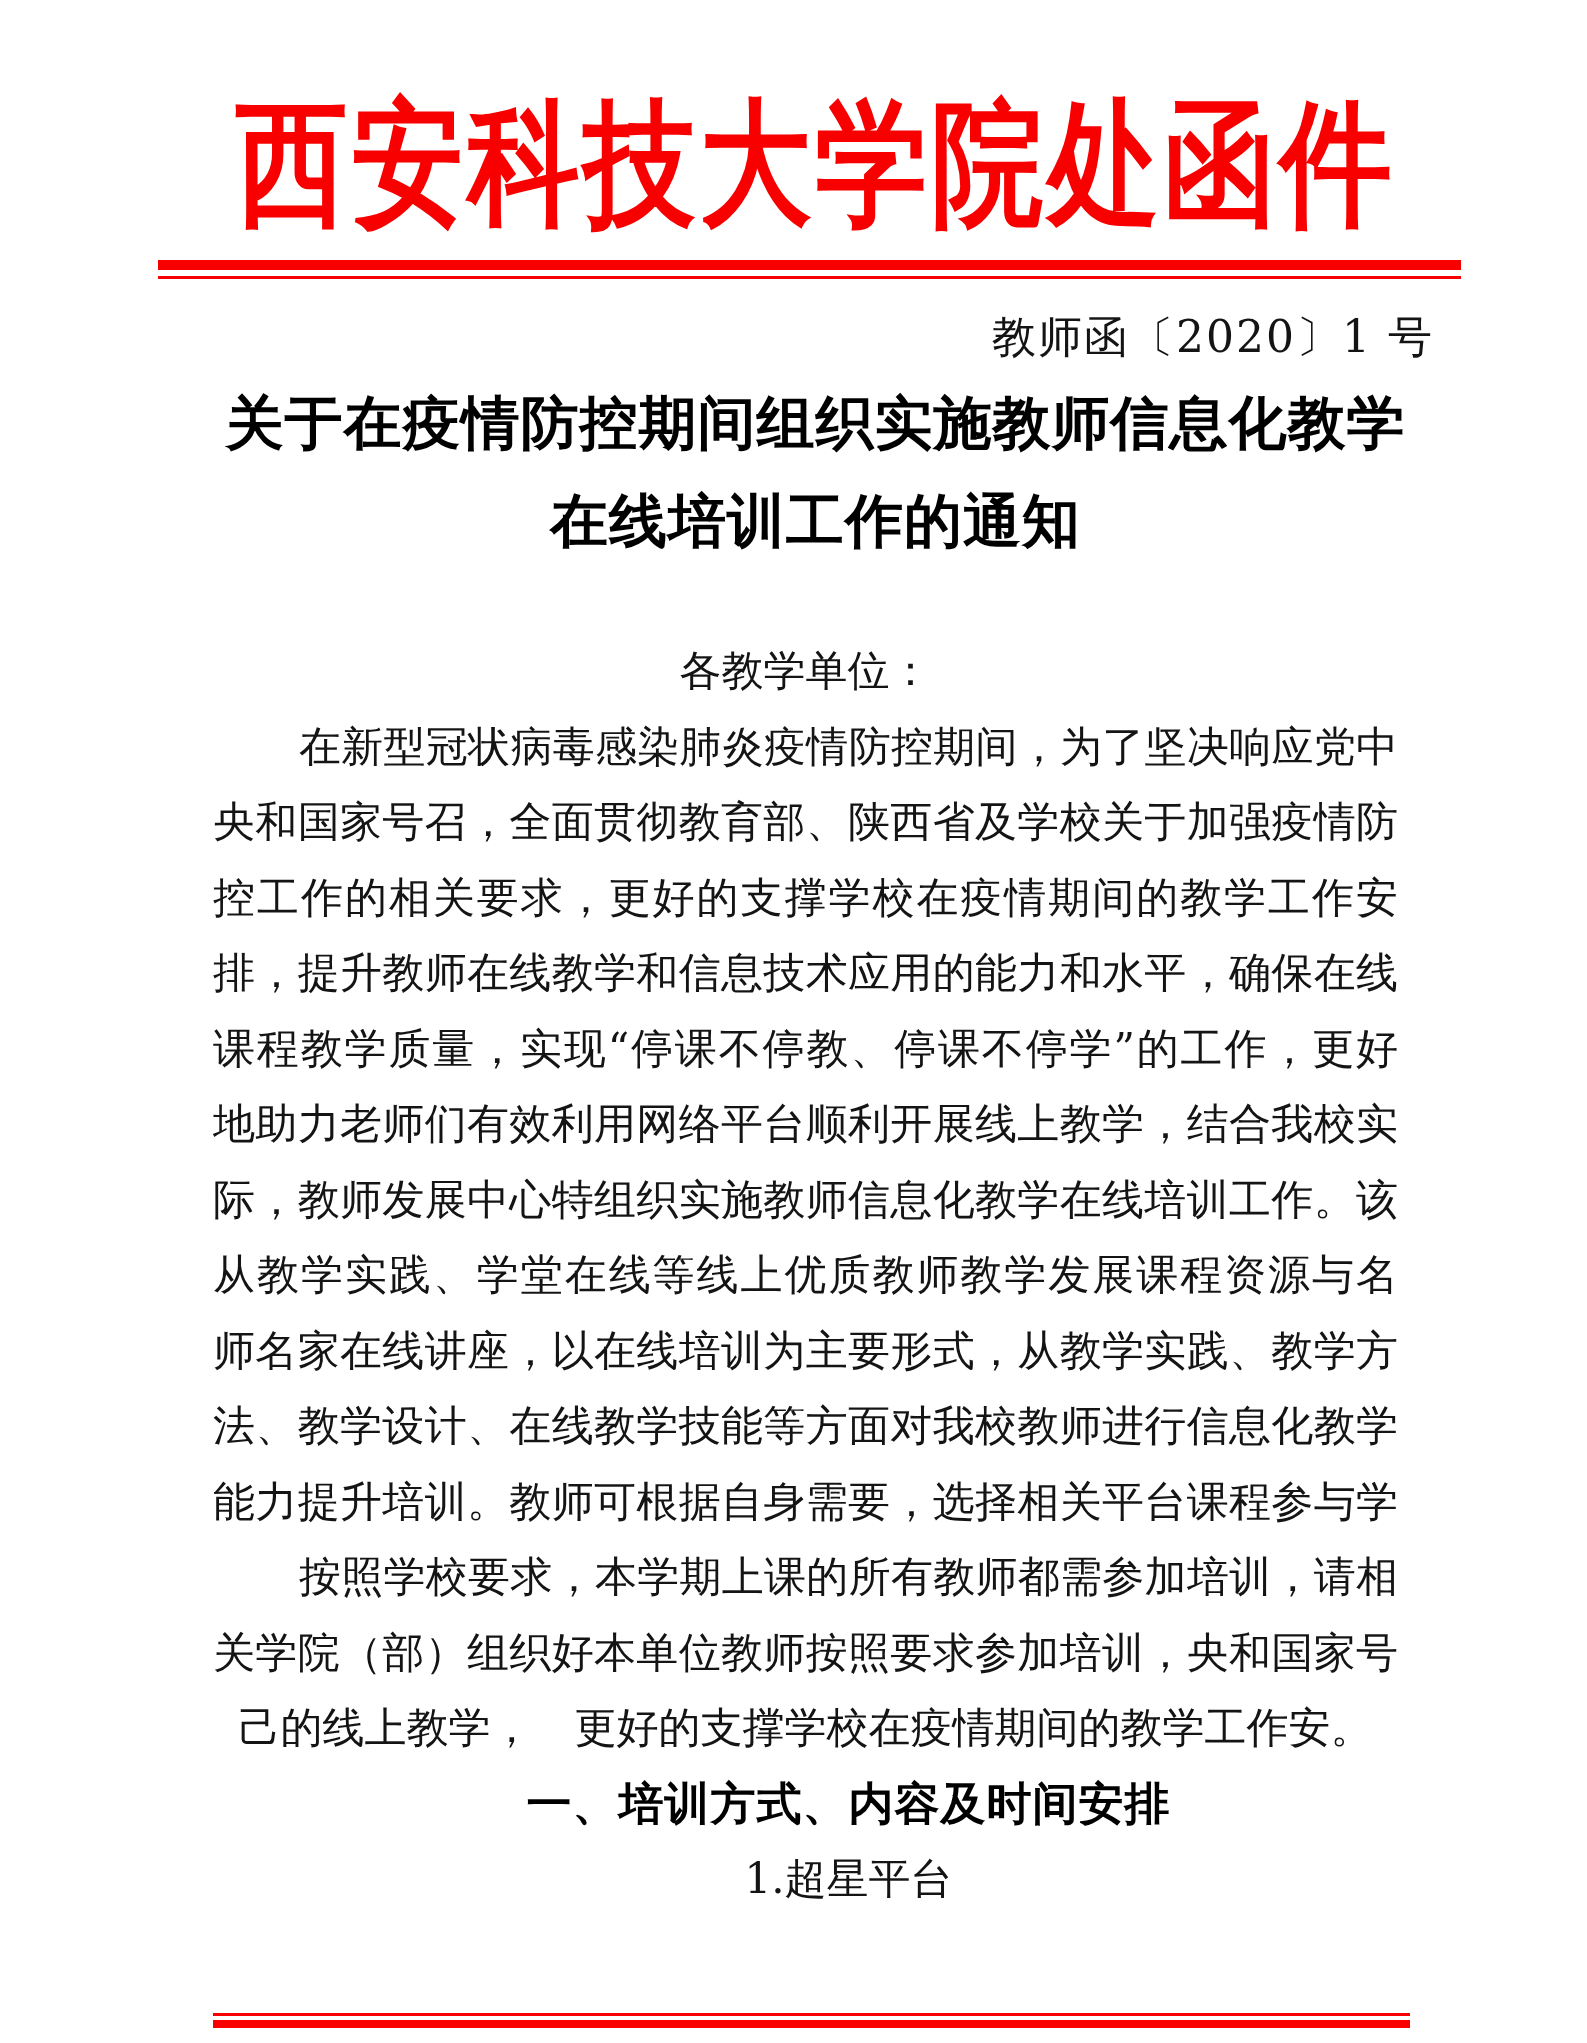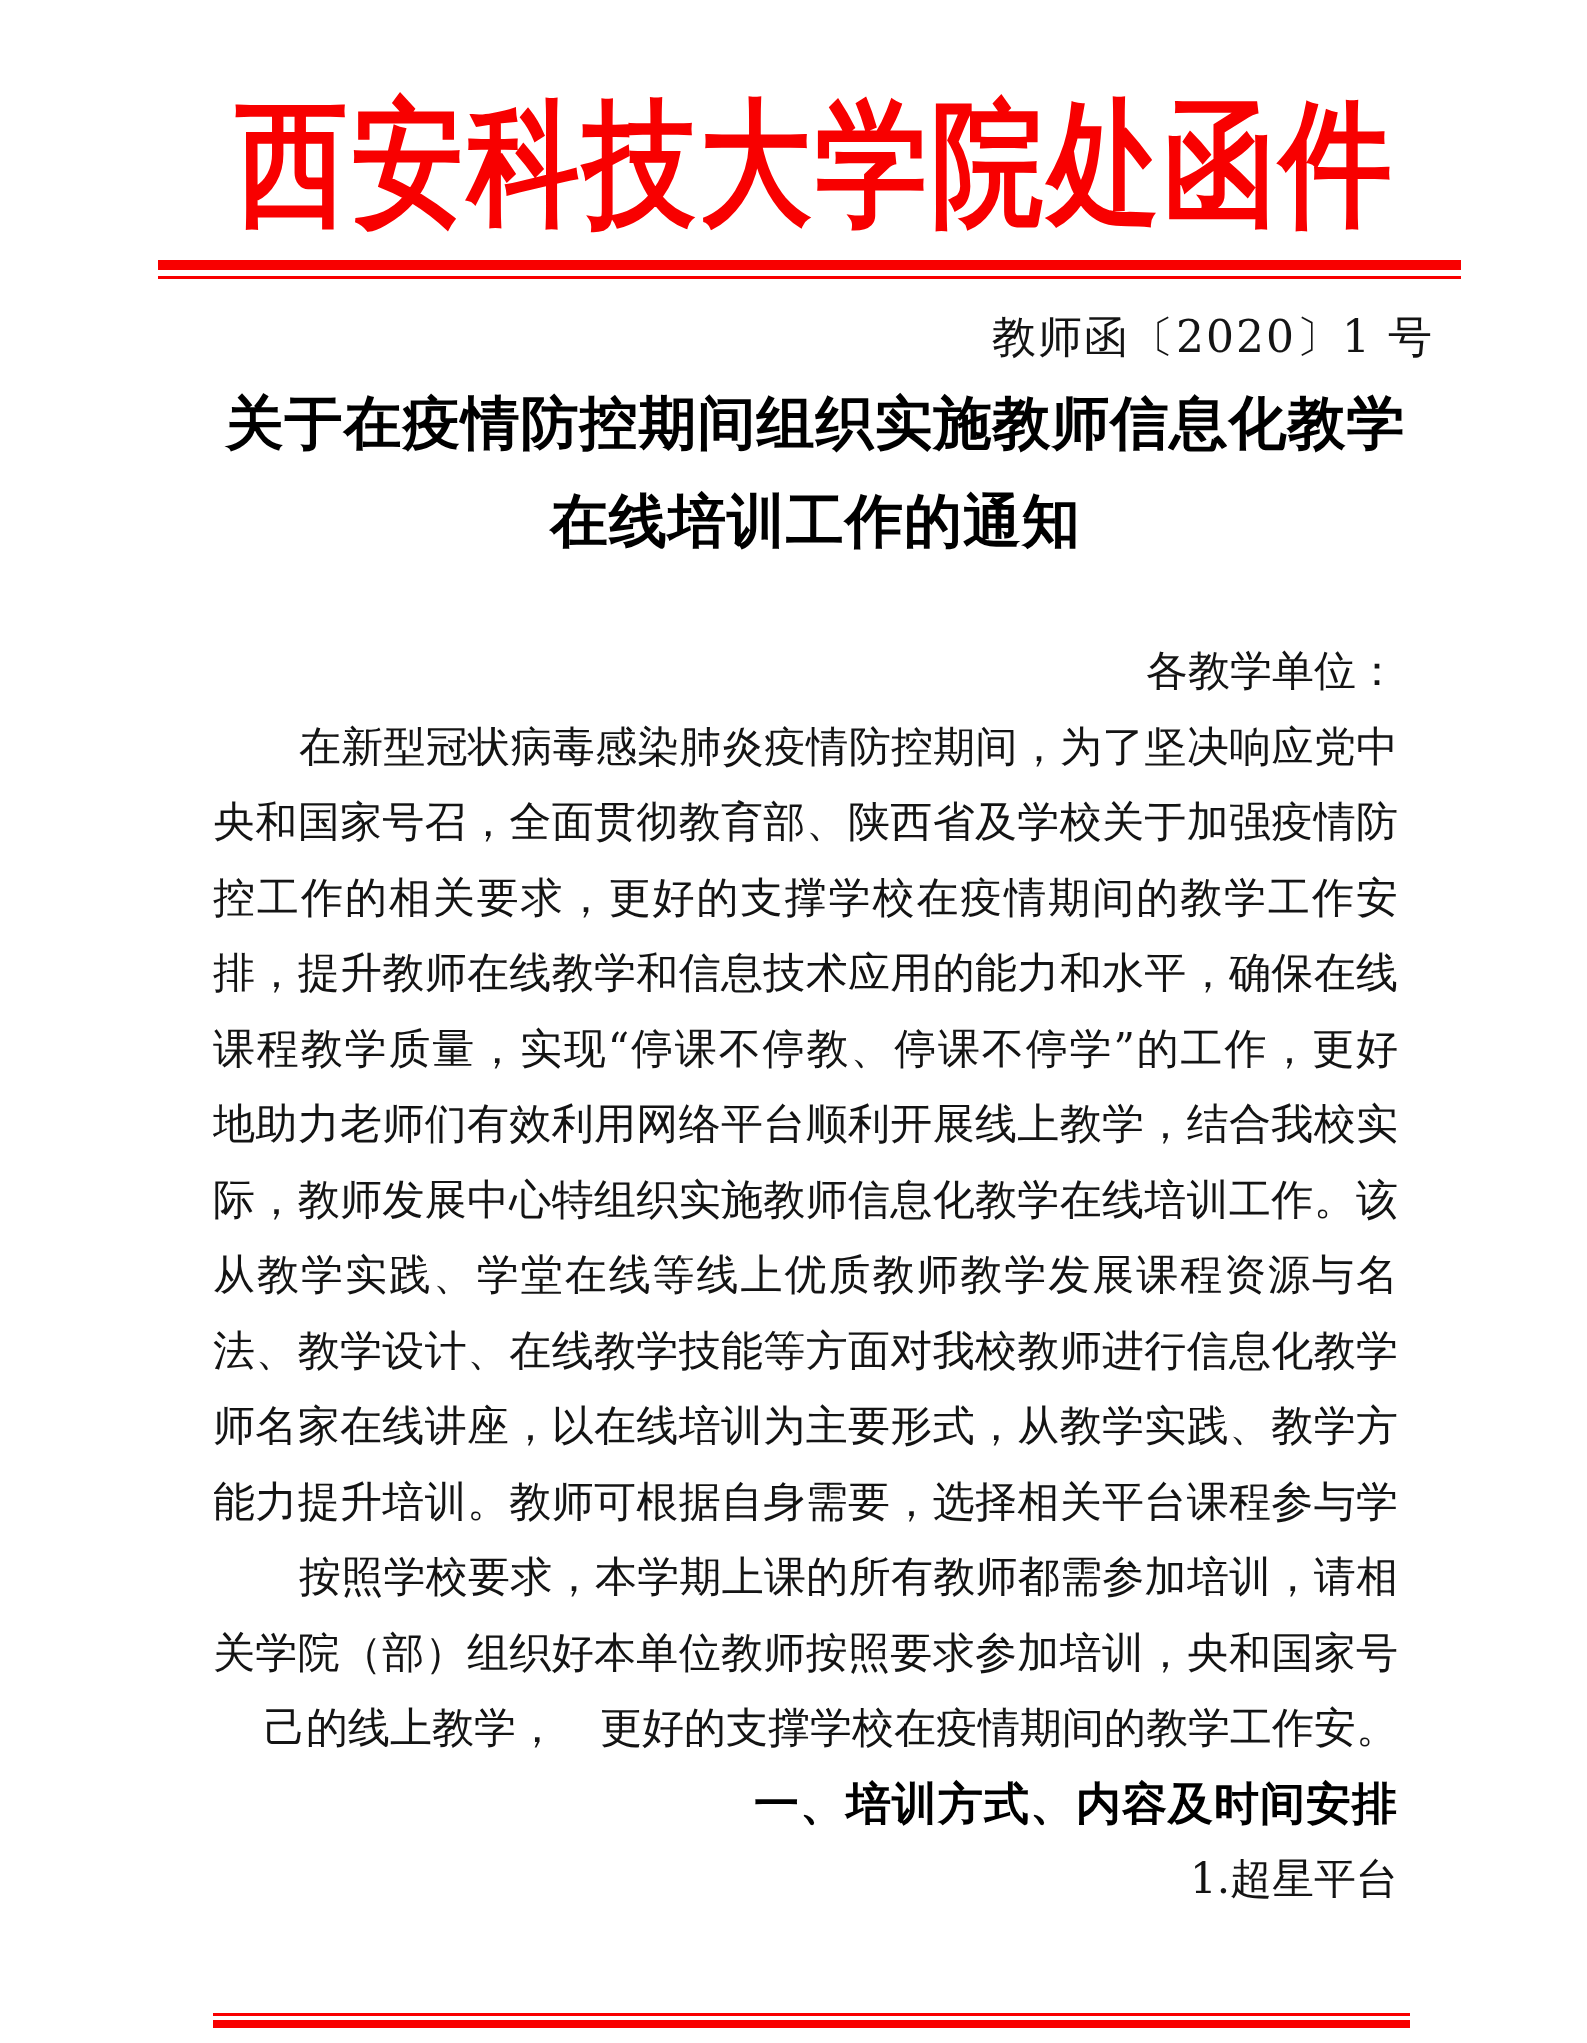--- a/index.html
+++ b/index.html
@@ -66,21 +66,21 @@
   }
 
   
   .body-text {
     position: absolute; left: 213px; top: 633px; width: 1185px;
     font-size: 42px;
     line-height: 75.5px;
     color: var(--ink);
     font-family: "DejaVu Serif", "Liberation Serif", serif;
   }
-  .body-text .line { height: 75.5px; overflow: hidden; text-align: right; }
+  .body-text .line { height: 75.5px; overflow: hidden; text-align: center; }
   .body-text .line.just {
     text-align: justify;
     text-align-last: justify;
     text-justify: inter-character;
   }
   .body-text .line.indent { padding-left: 86px; }
   .body-text .line.heading {
     font-family: "DejaVu Sans", "Liberation Sans", sans-serif;
     font-weight: 700;
     font-size: 45px;
@@ -113,22 +113,22 @@
   <div class="body-text">
       <div class="line">各教学单位：</div>
       <div class="line indent just">在新型冠状病毒感染肺炎疫情防控期间，为了坚决响应党中</div>
       <div class="line just">央和国家号召，全面贯彻教育部、陕西省及学校关于加强疫情防</div>
       <div class="line just">控工作的相关要求，更好的支撑学校在疫情期间的教学工作安</div>
       <div class="line just">排，提升教师在线教学和信息技术应用的能力和水平，确保在线</div>
       <div class="line just">课程教学质量，实现“停课不停教、停课不停学”的工作，更好</div>
       <div class="line just">地助力老师们有效利用网络平台顺利开展线上教学，结合我校实</div>
       <div class="line just">际，教师发展中心特组织实施教师信息化教学在线培训工作。该</div>
       <div class="line just">从教学实践、学堂在线等线上优质教师教学发展课程资源与名</div>
+      <div class="line just">师名家在线讲座，以在线培训为主要形式，从教学实践、教学方</div>
       <div class="line just">法、教学设计、在线教学技能等方面对我校教师进行信息化教学</div>
-      <div class="line just">师名家在线讲座，以在线培训为主要形式，从教学实践、教学方</div>
       <div class="line just">能力提升培训。教师可根据自身需要，选择相关平台课程参与学</div>
       <div class="line indent just">按照学校要求，本学期上课的所有教师都需参加培训，请相</div>
       <div class="line just">关学院（部）组织好本单位教师按照要求参加培训，央和国家号召</div>
       <div class="line">己的线上教学， 更好的支撑学校在疫情期间的教学工作安。</div>
       <div class="line indent heading">一、培训方式、内容及时间安排</div>
       <div class="line indent">1.超星平台</div>
     </div>
 
   <div class="rule rule-bottom">
     <div class="bar t1"></div>

